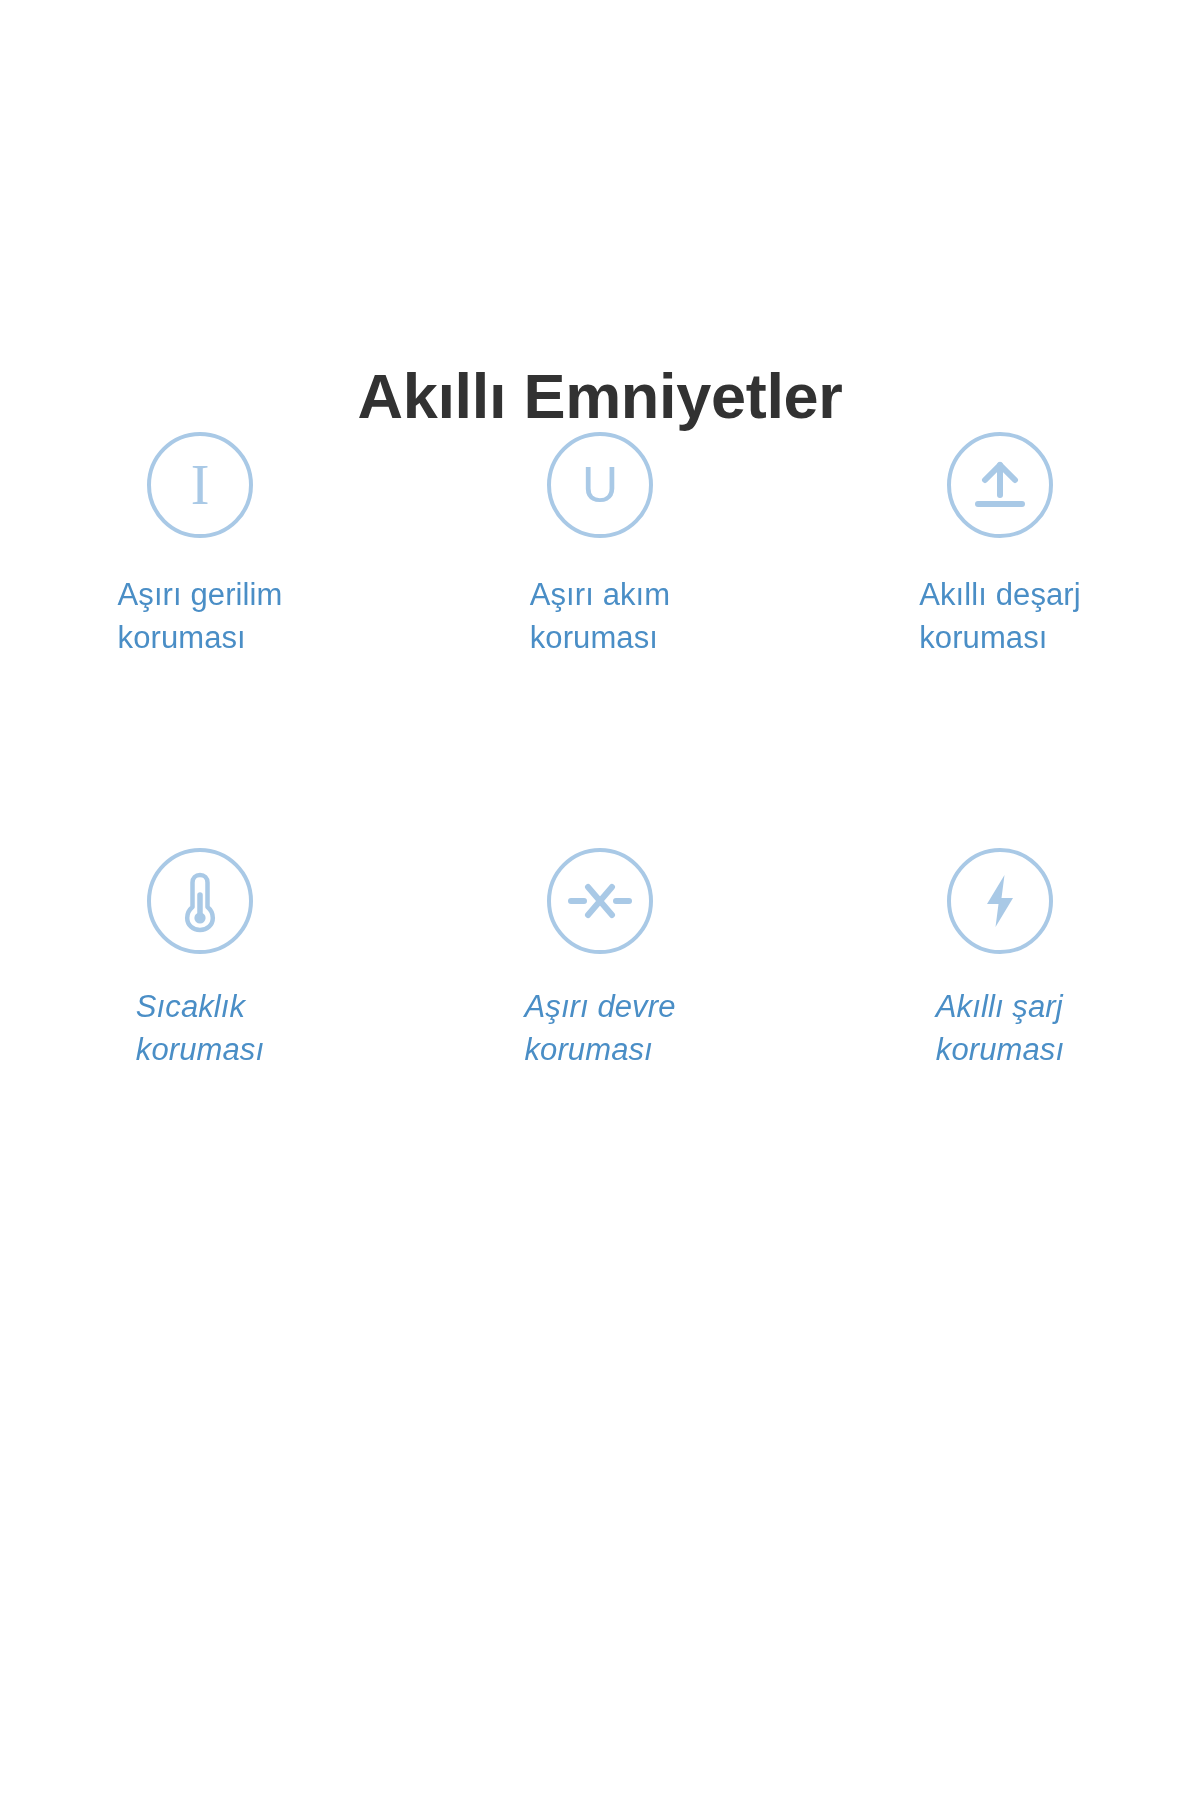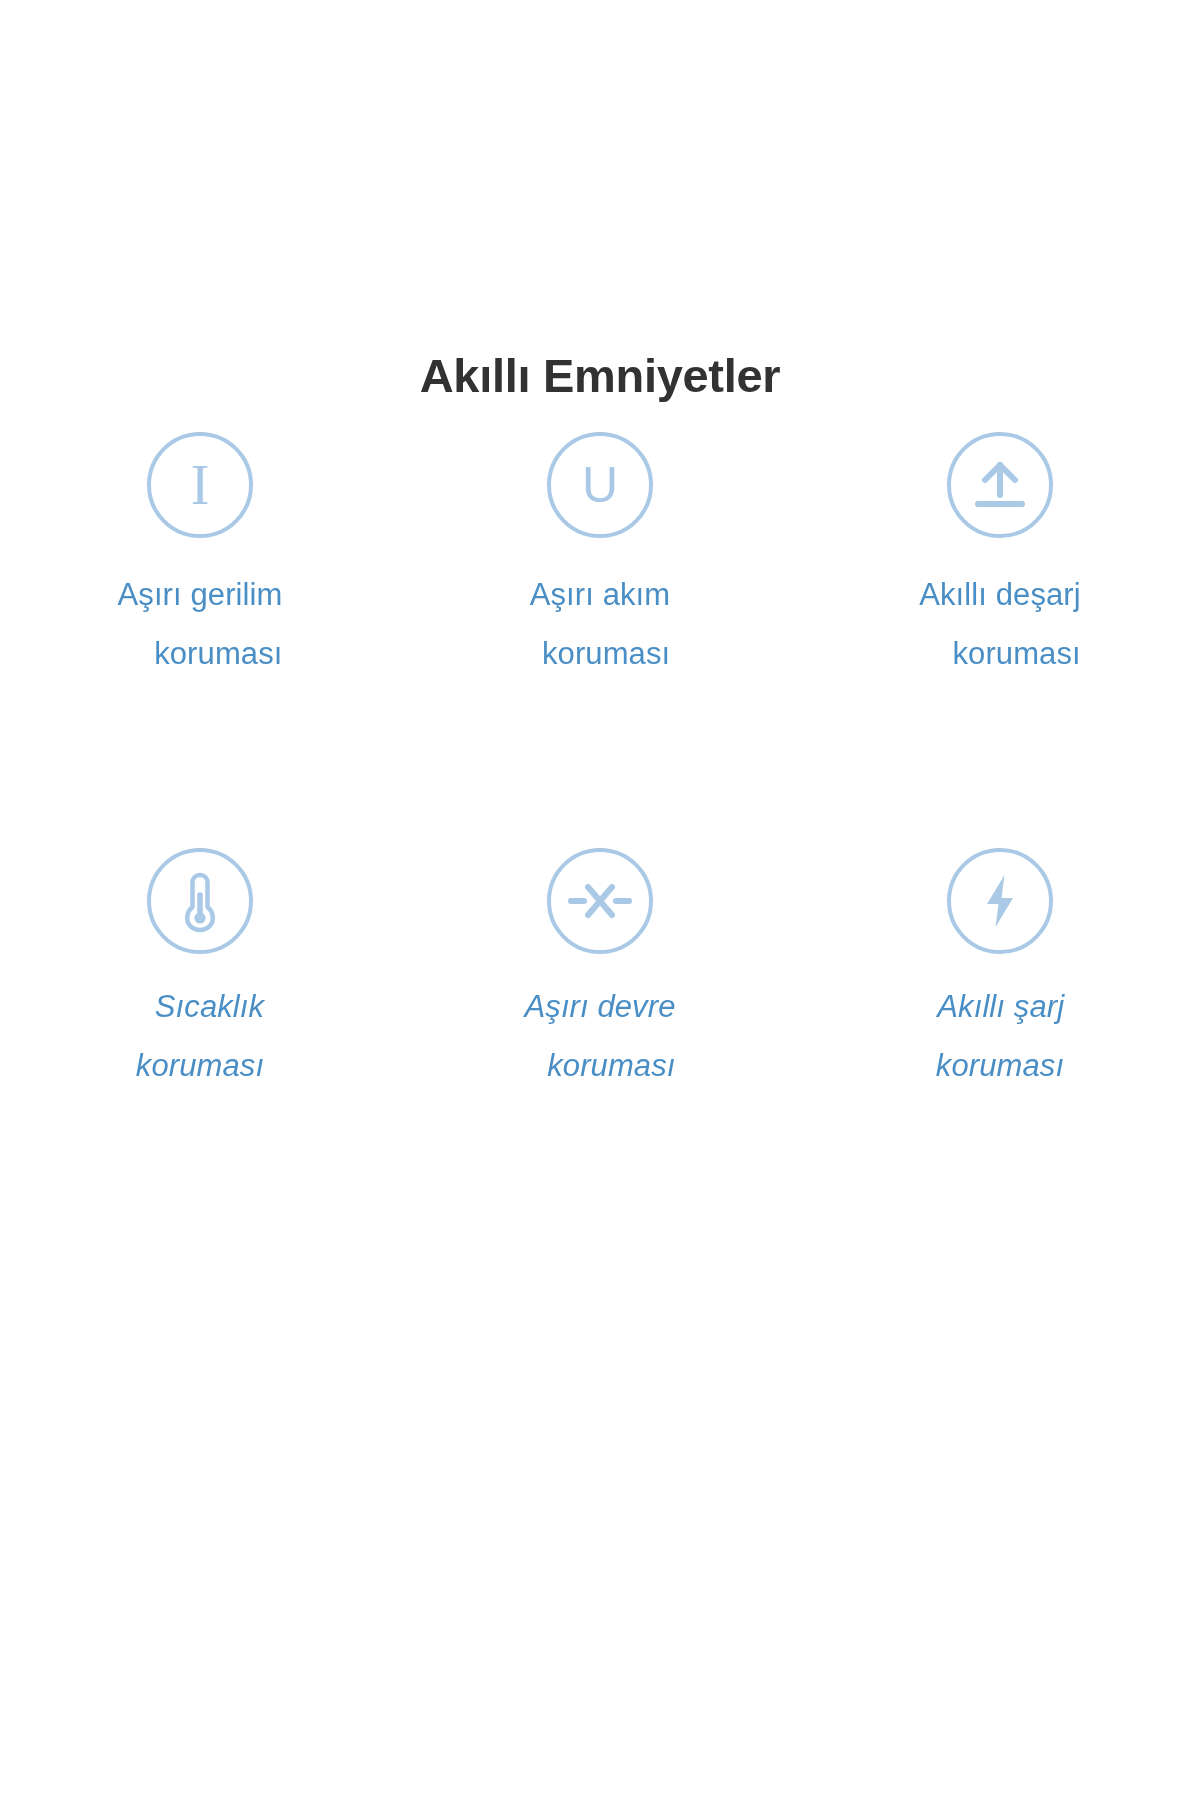--- a/index.html
+++ b/index.html
@@ -23,21 +23,21 @@
     background: #ffffff;
   }
 
   
   .page-title {
     position: absolute;
     top: 318px;
     left: 0;
     width: 1200px;
     text-align: center;
-    font-size: 47px;
+    font-size: 63px;
     font-weight: 700;
     letter-spacing: -0.3px;
     color: #323232;
     line-height: 1.15;
     white-space: nowrap;
   }
 
   
   .feature-grid {
     position: absolute;
@@ -86,31 +86,30 @@
     font-family: "Liberation Serif", serif;
     font-size: 56px;
   }
   .glyph-letter.sans {
     font-family: "Liberation Sans", sans-serif;
     font-size: 50px;
   }
 
   .feature-label {
     margin-top: 36px;
-    text-align: right;
+    text-align: left;
     font-size: 31px;
     line-height: 1.38;
     color: #4a8ec6;
     font-weight: 400;
     letter-spacing: 0.1px;
     max-width: 300px;
   }
   .feature-label .l2 {
     display: block;
-    margin-top: 16px;
   }
 
   
   .feature-grid .row2 .feature-label {
     margin-top: 32px;
     font-style: italic;
   }
 </style>
 </head>
 <body>

